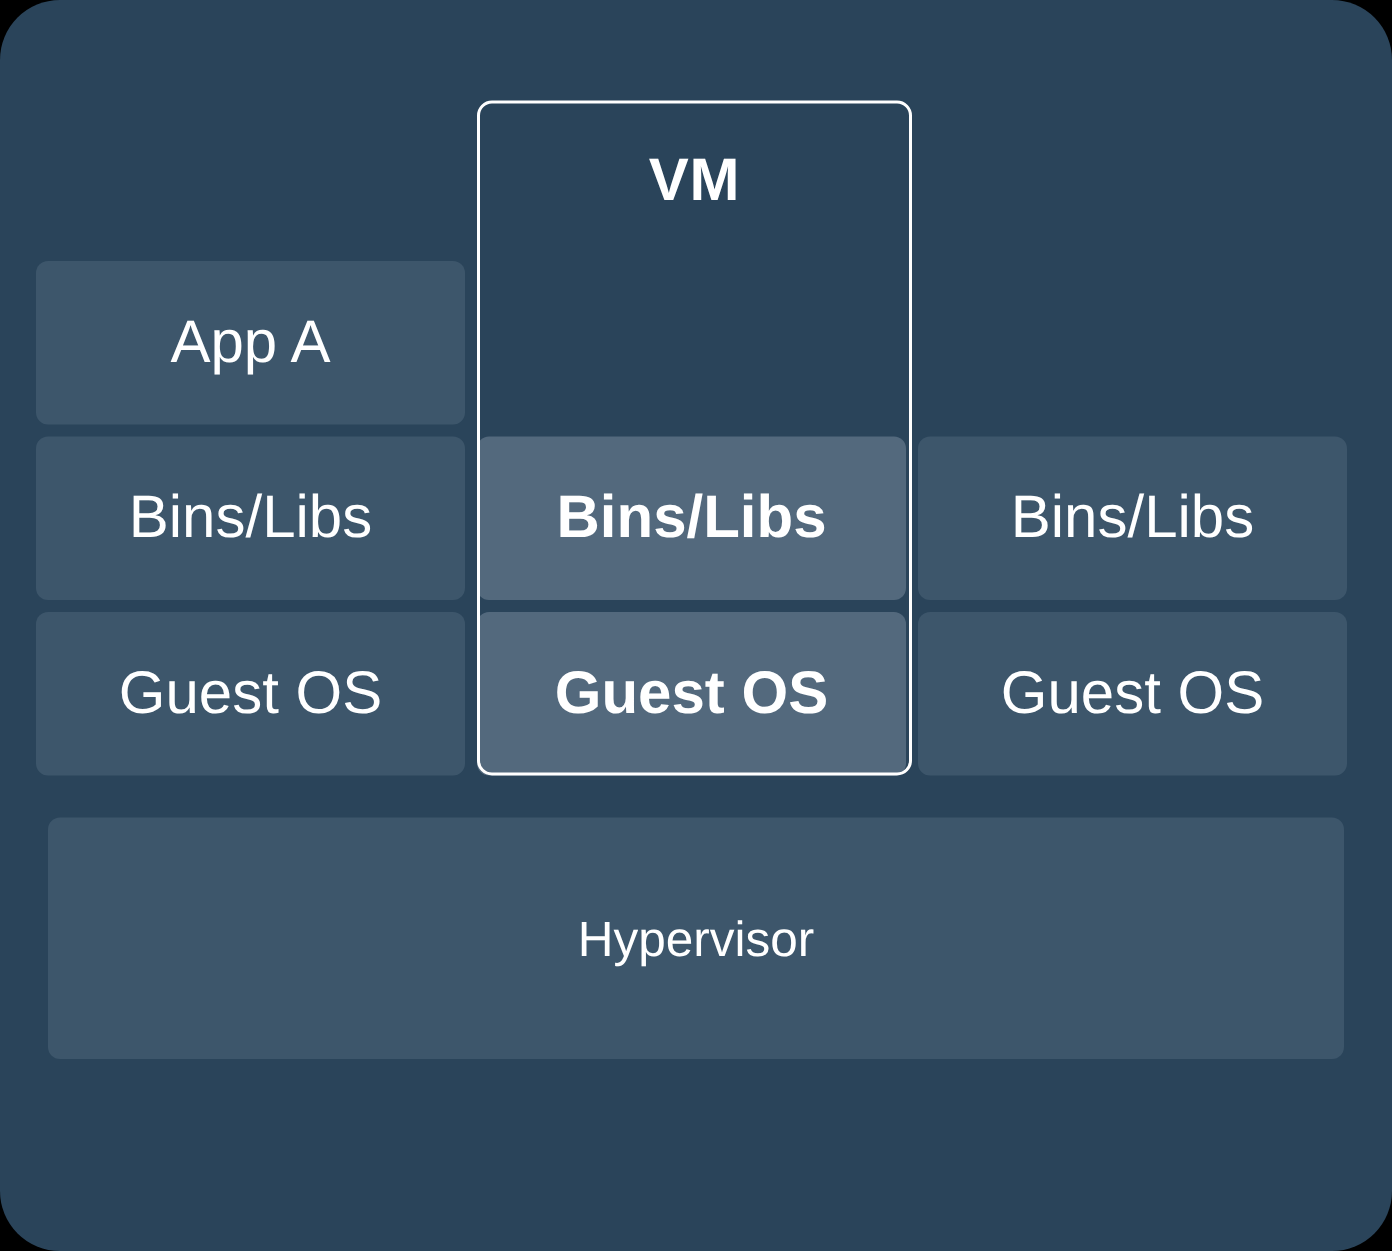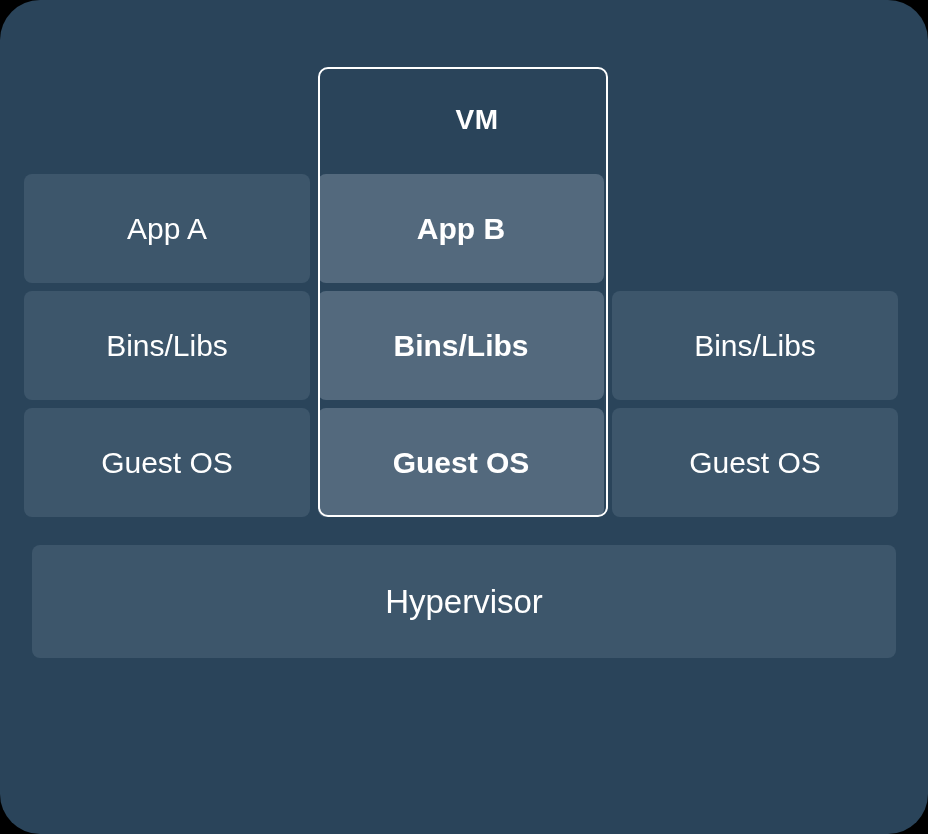--- a/index.html
+++ b/index.html
@@ -43,25 +43,24 @@
   #vm-title {
     position: absolute;
     left: 318px;
     top: 67px;
     width: 290px;
     height: 106px;
     display: flex;
     align-items: center;
     justify-content: center;
     color: #ffffff;
-    font-size: 28px;
+    font-size: 40px;
     font-weight: bold;
     letter-spacing: 0.5px;
     z-index: 4;
-    padding-left: 14px;
   }
 
   
   #layer-grid {
     position: absolute;
     left: 24px;
     top: 174px;
     width: 880px;
     z-index: 2;
   }
@@ -71,21 +70,21 @@
     margin-bottom: 8px;
   }
   .layer-cell {
     box-sizing: border-box;
     height: 109px;
     display: flex;
     align-items: center;
     justify-content: center;
     border-radius: 8px;
     color: #ffffff;
-    font-size: 30px;
+    font-size: 40px;
     text-align: center;
     background: #3d566b;
   }
   .layer-cell.side {
     width: 286px;
     background: #3d566b;
     font-weight: normal;
   }
   .layer-cell.center {
     width: 286px;
@@ -97,21 +96,21 @@
   #base-rows {
     position: absolute;
     left: 32px;
     top: 545px;
     width: 864px;
     z-index: 2;
   }
   .base-cell {
     box-sizing: border-box;
     width: 864px;
-    height: 113px;
+    height: 161px;
     display: flex;
     align-items: center;
     justify-content: center;
     border-radius: 8px;
     background: #3d566b;
     color: #ffffff;
     font-size: 33px;
     font-weight: normal;
     margin-bottom: 10px;
   }
@@ -121,21 +120,20 @@
 
 <div id="diagram-canvas">
 
   <div id="vm-outline"></div>
   <div id="vm-title">VM</div>
 
   <div id="layer-grid">
 
     <div class="layer-row">
       <div class="layer-cell side">App A</div>
-      <div class="layer-cell center">App B</div>
     </div>
 
     <div class="layer-row">
       <div class="layer-cell side">Bins/Libs</div>
       <div class="layer-cell center">Bins/Libs</div>
       <div class="layer-cell side">Bins/Libs</div>
     </div>
 
     <div class="layer-row">
       <div class="layer-cell side">Guest OS</div>

